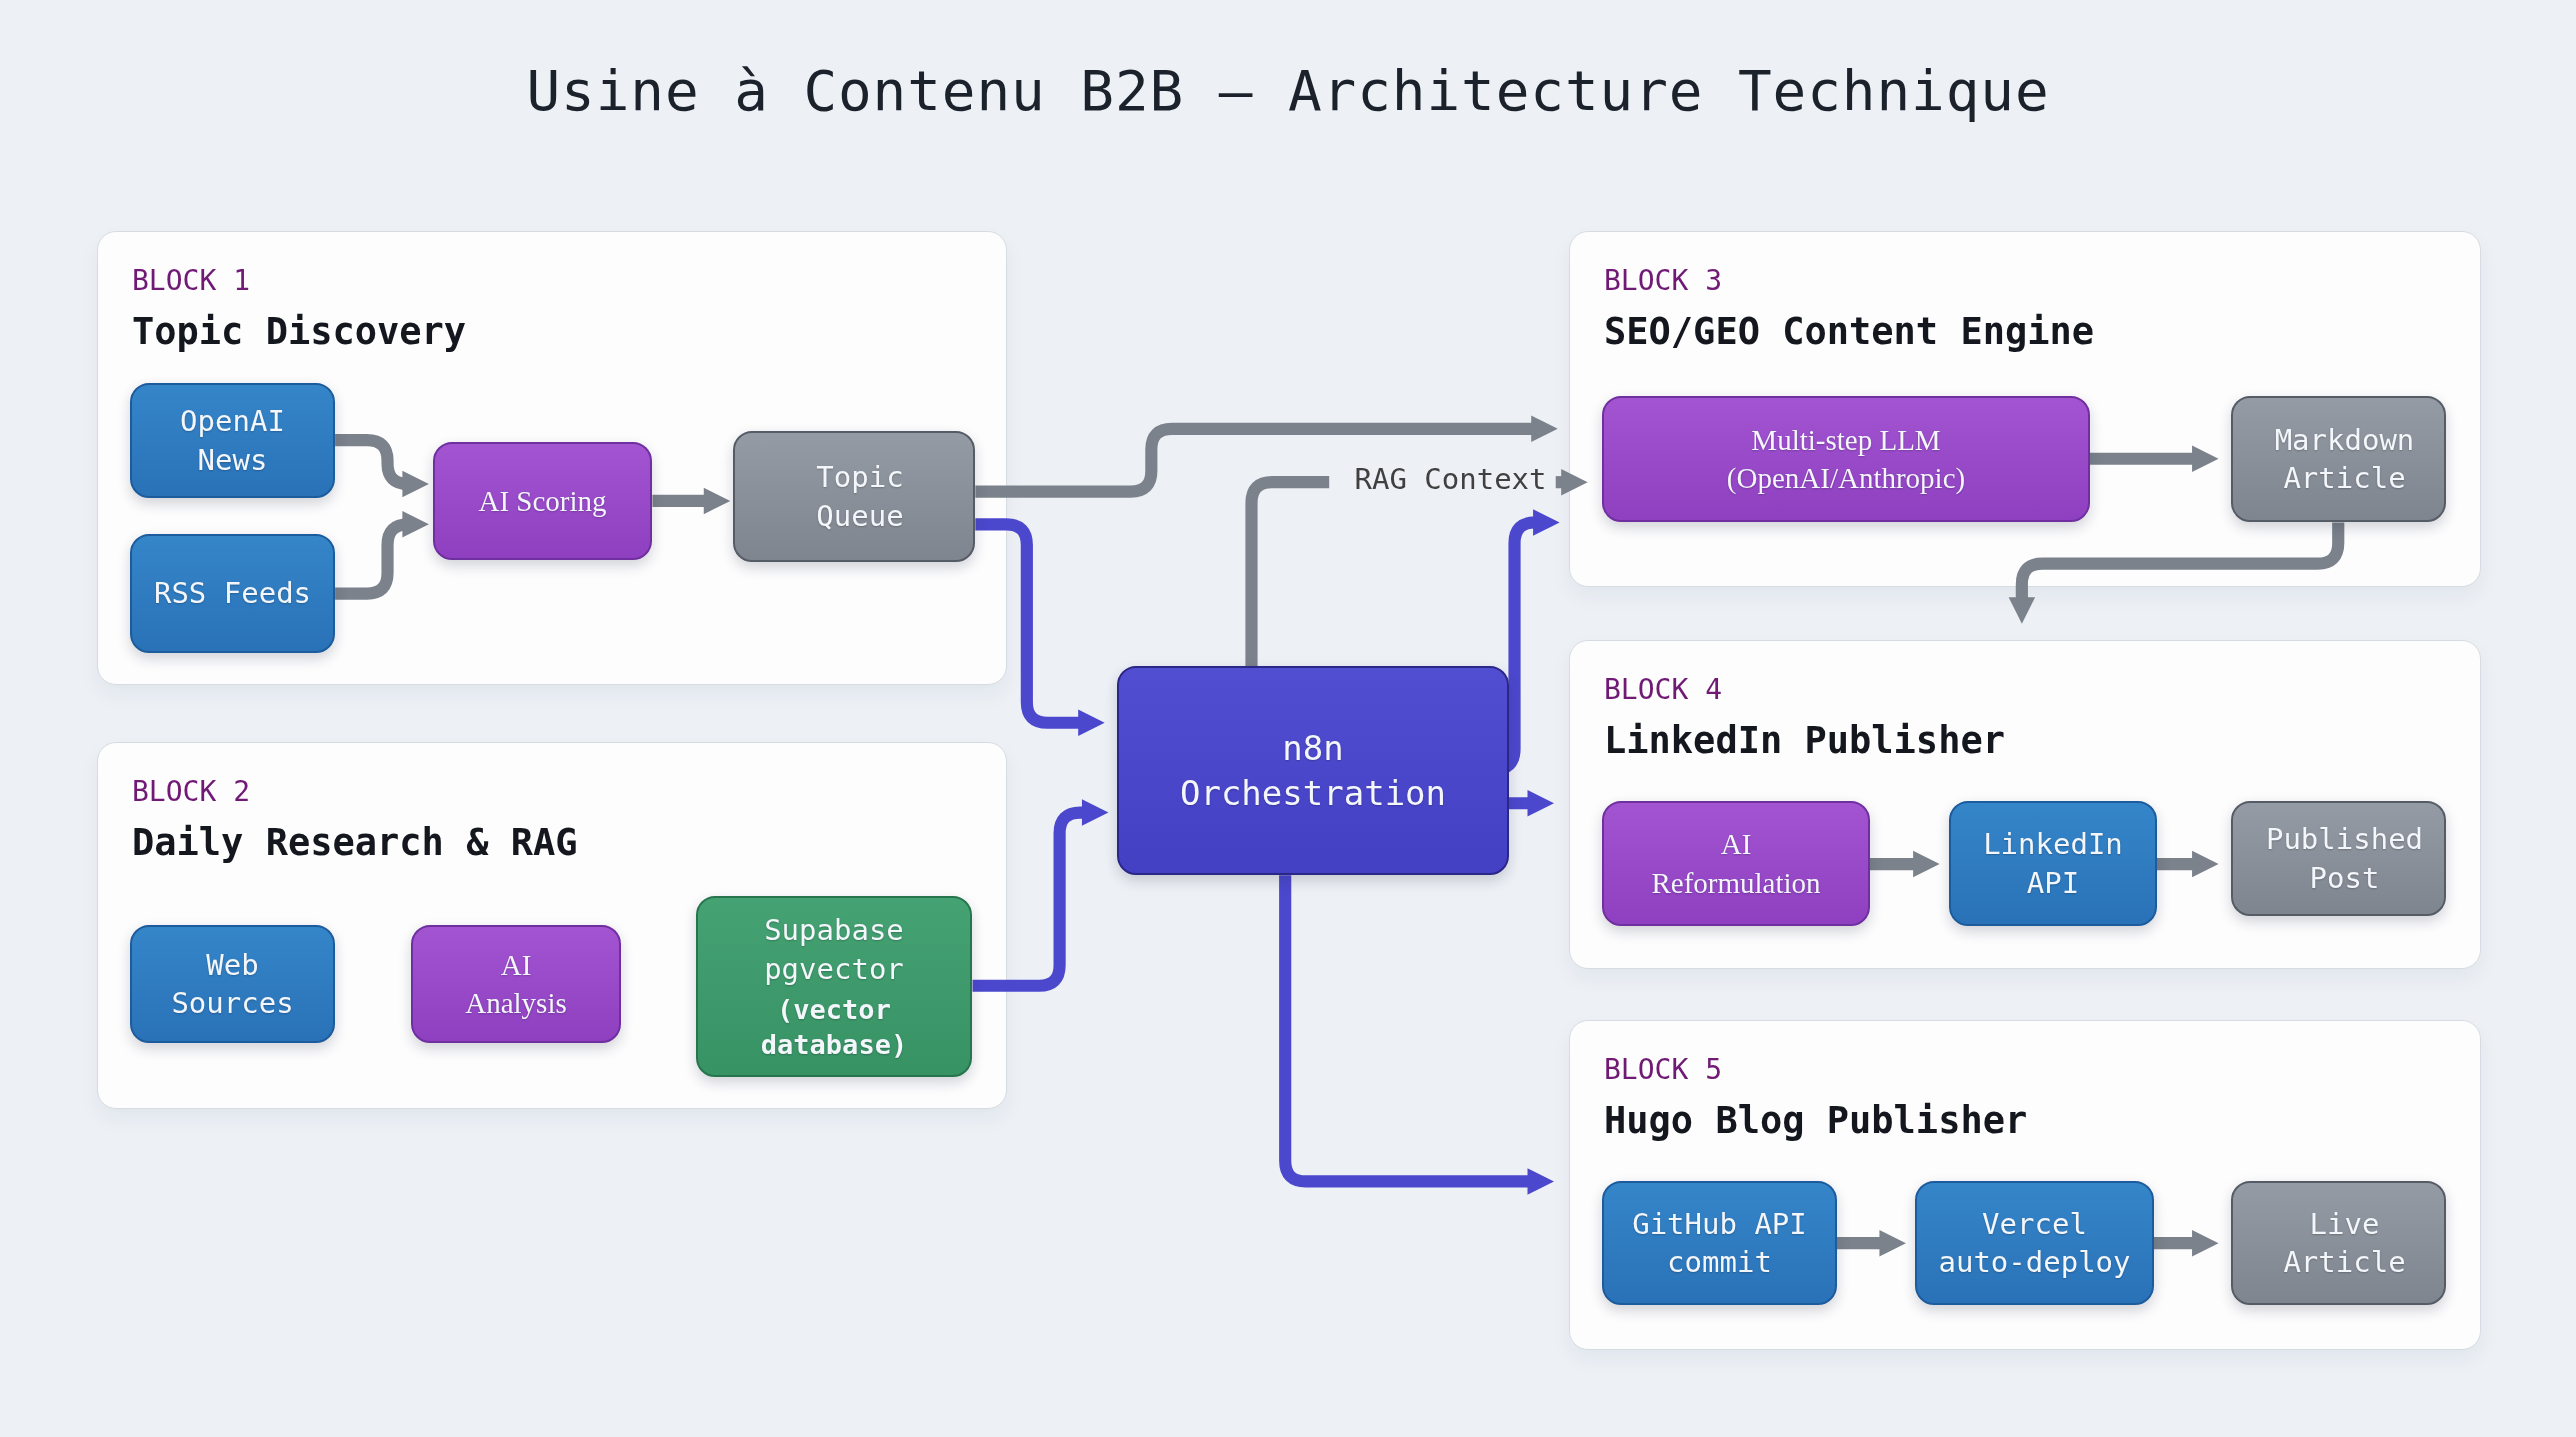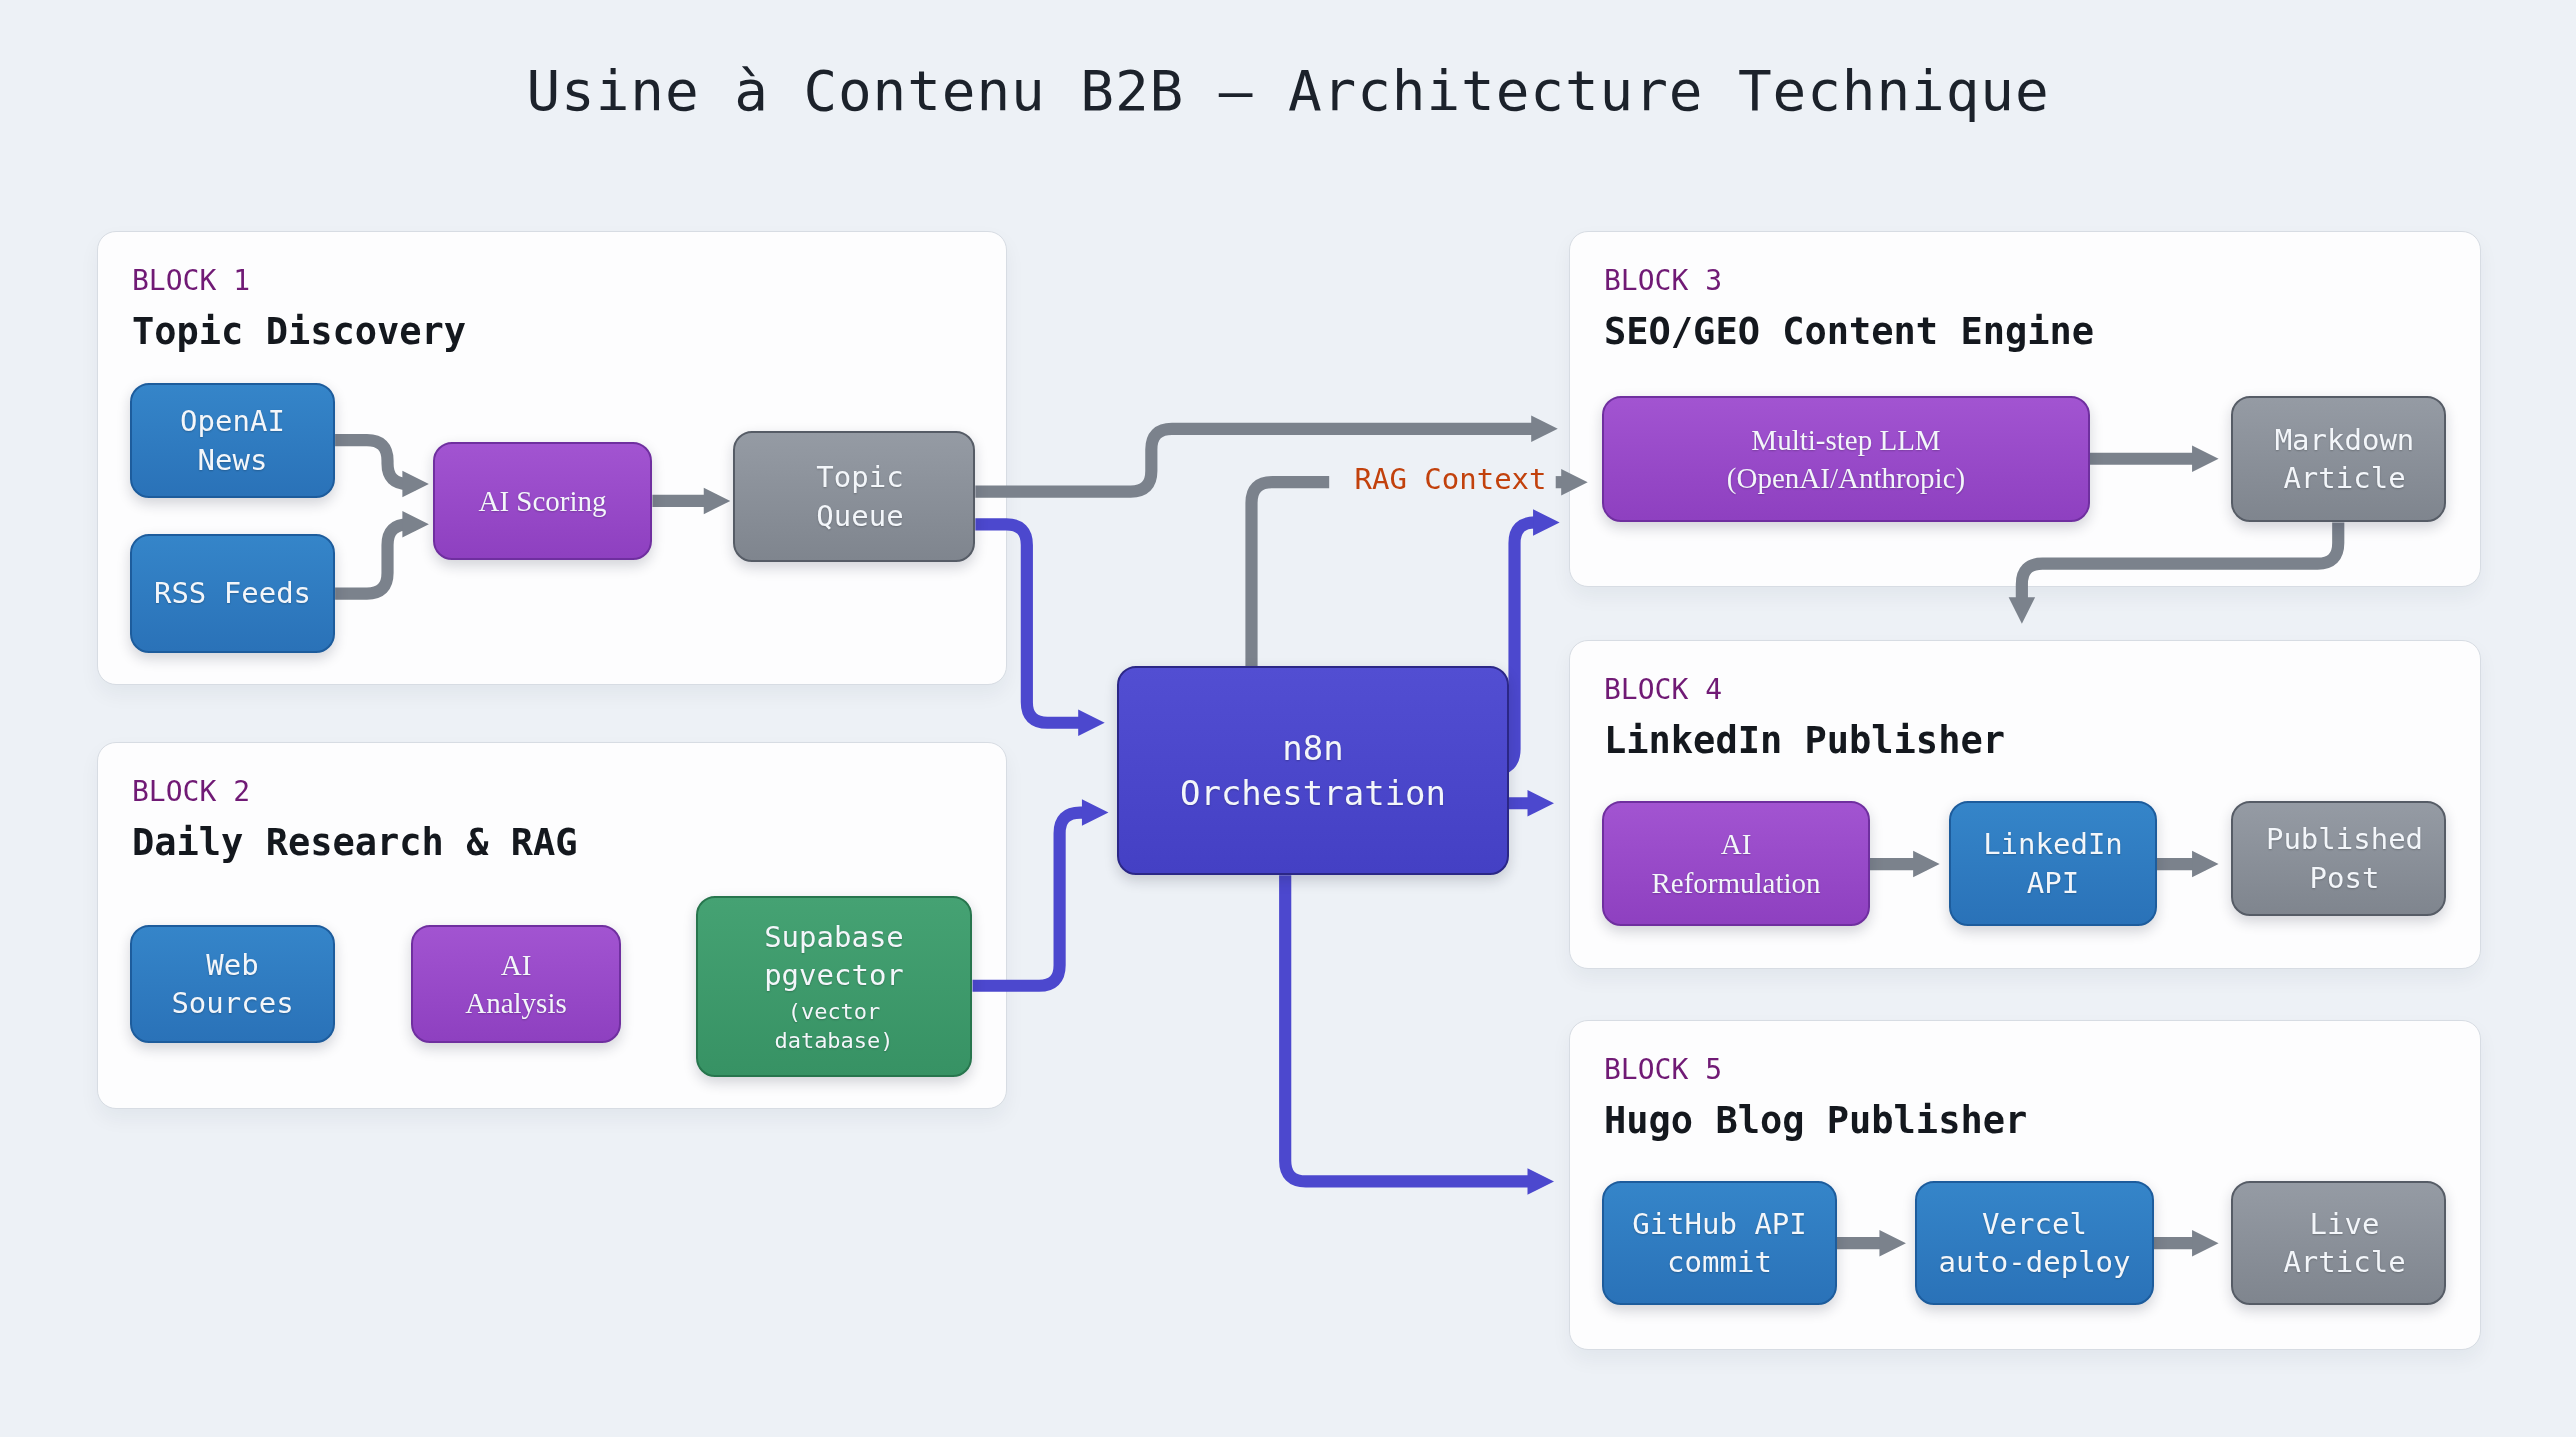--- a/index.html
+++ b/index.html
@@ -16,24 +16,24 @@
   .node{position:absolute;border-radius:19px;display:flex;flex-direction:column;
         align-items:center;justify-content:center;text-align:center;
         color:#f3f6fa;font-size:29px;line-height:1.32;white-space:pre-line;
         box-sizing:border-box;box-shadow:0 5.6px 13px rgba(20,30,50,.18);
         text-shadow:0 0.9px 1.9px rgba(0,0,0,.22);}
   .node.blue  {background:linear-gradient(180deg,#3585c9,#2a72b8);border:2.8px solid #1d5c9c;}
   .node.purple{background:linear-gradient(180deg,#a254d1,#8e40c0);border:2.8px solid #6f2f9f;font-family:Liberation Serif, serif;}
   .node.gray  {background:linear-gradient(180deg,#959ba4,#7f858e);border:2.8px solid #565c66;padding-left:12px;}
   .node.green {background:linear-gradient(180deg,#45a273,#379264);border:2.8px solid #27754d;}
   .node.indigo{background:linear-gradient(180deg,#524ed2,#4440c4);border:2.8px solid #2b2786;font-size:34px;}
-  .sub{font-size:22px;line-height:1.3;margin-top:3.7px;white-space:pre-line;}
+  .sub{font-size:27px;line-height:1.3;margin-top:3.7px;white-space:pre-line;font-weight:bold;}
   .wires{position:absolute;left:0;top:0;}
   .raglabel{position:absolute;left:1310px;top:462px;width:281px;text-align:center;
-            font-size:29px;color:#c2410c;background:transparent;}
+            font-size:29px;color:#404040;background:transparent;}
 </style>
 </head>
 <body>
 
 <div class="canvas">
 
   <div class="title">Usine à Contenu B2B — Architecture Technique</div>
 
   <div class="panel" style="left:97px;top:231px;width:910px;height:454px">
     <div class="kicker">BLOCK 1</div>

